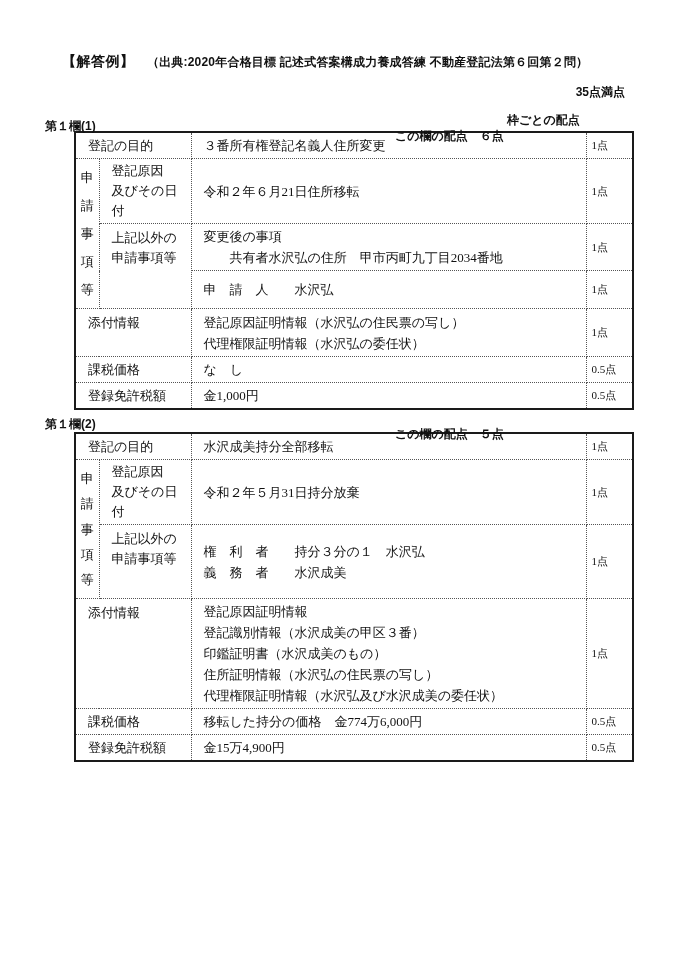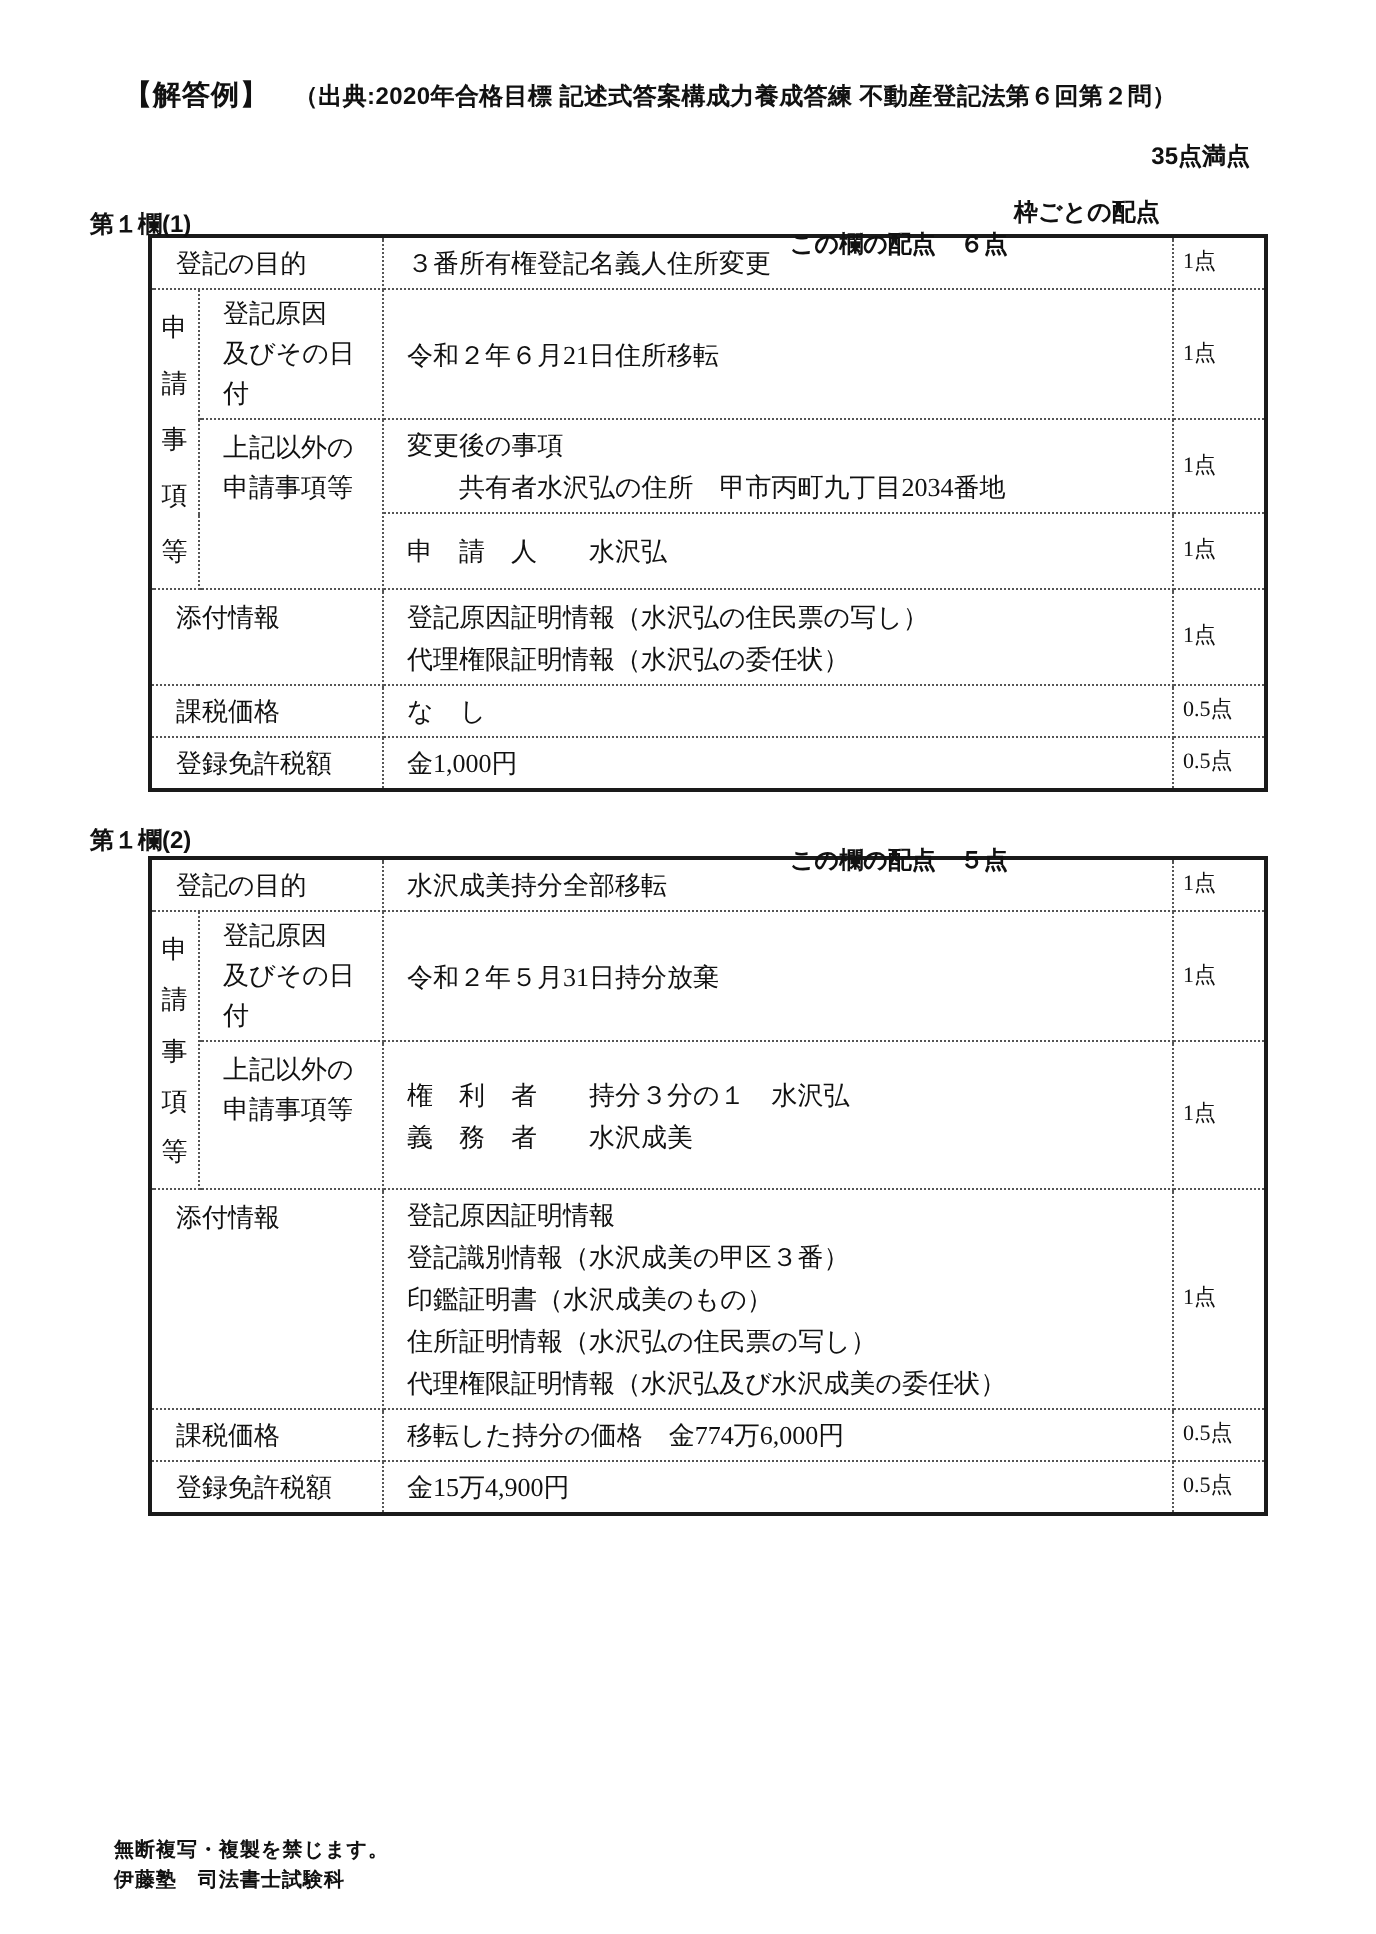--- a/index.html
+++ b/index.html
@@ -11,21 +11,21 @@
     background: #ffffff;
     overflow: hidden;
     color: #111;
     font-family: "Liberation Serif", "DejaVu Serif", serif;
   }
   .content { padding: 0 45px; }
 
   
   .doc-header {
     margin: 0 0 0 17px;
-    padding-top: 39px;
+    padding-top: 52px;
     font-family: "Liberation Sans", "DejaVu Sans", sans-serif;
     white-space: nowrap;
   }
   .doc-title { font-size: 14px; font-weight: bold; letter-spacing: 0.5px; }
   .doc-source { font-size: 12px; font-weight: bold; margin-left: 8px; letter-spacing: 0.2px; }
   .total-points {
     margin-top: 13px;
     height: 16px;
     text-align: right;
     padding-right: 18px;
@@ -39,21 +39,21 @@
     position: relative;
     height: 16px;
     font-family: "Liberation Sans", "DejaVu Sans", sans-serif;
     font-size: 12px;
     font-weight: bold;
   }
   .sec-label  { position: absolute; left: 0; top: 6px; }
   .sec-note   { position: absolute; left: 350px; top: 16px; }
   .sec-frame  { position: absolute; left: 462px; top: 0; }
   .sh1 { margin-top: 12px; }
-  .sh2 { margin-top: 10px; }
+  .sh2 { }
 
   
   table.answer-table {
     border-collapse: collapse;
     table-layout: fixed;
     width: 558px;
     margin-left: 29px;
     border: 2px solid #1a1a1a;
   }
   .t1 { margin-top: 3px; }
@@ -231,19 +231,15 @@
         <td class="points-cell">0.5点</td>
       </tr>
       <tr style="height:25px">
         <td colspan="2" class="label-cell">登録免許税額</td>
         <td class="content-cell">金15万4,900円</td>
         <td class="points-cell">0.5点</td>
       </tr>
     </tbody>
       </table>
 
-    <div class="doc-footer">
-      <div>無断複写・複製を禁じます。</div>
-      <div>伊藤塾　司法書士試験科</div>
-    </div>
 
   </div>
 </div>
 
 </body></html>

